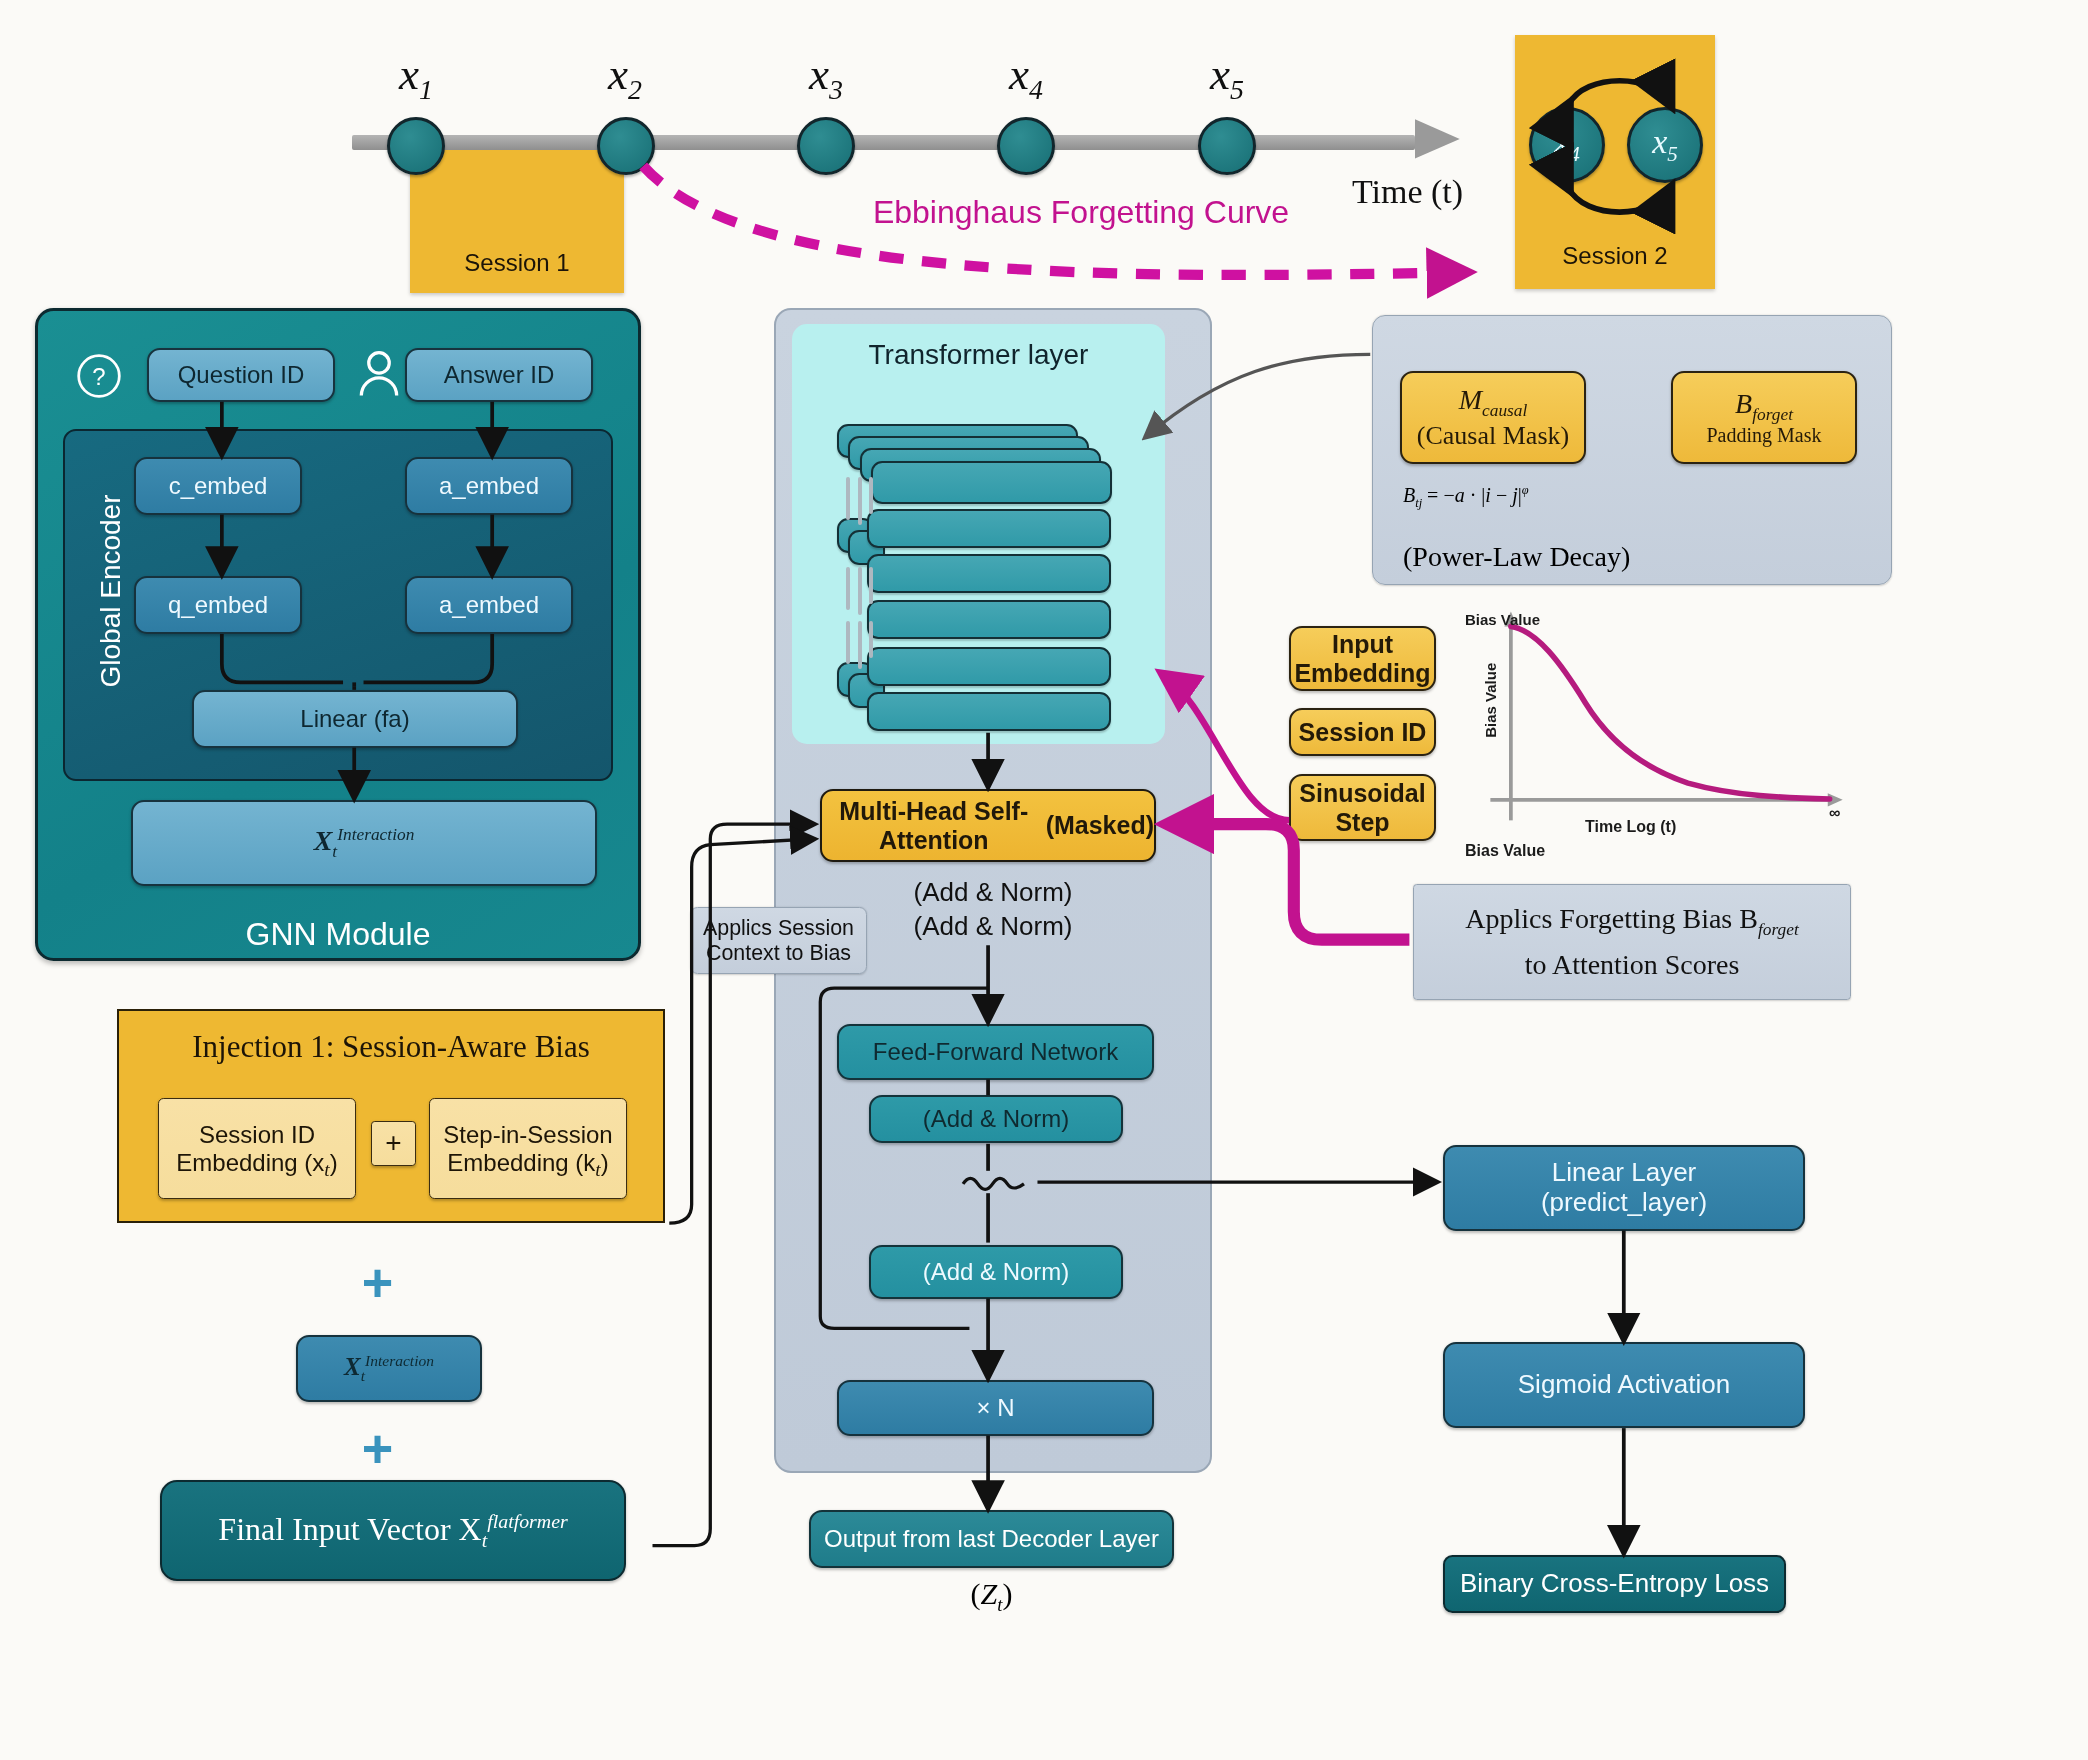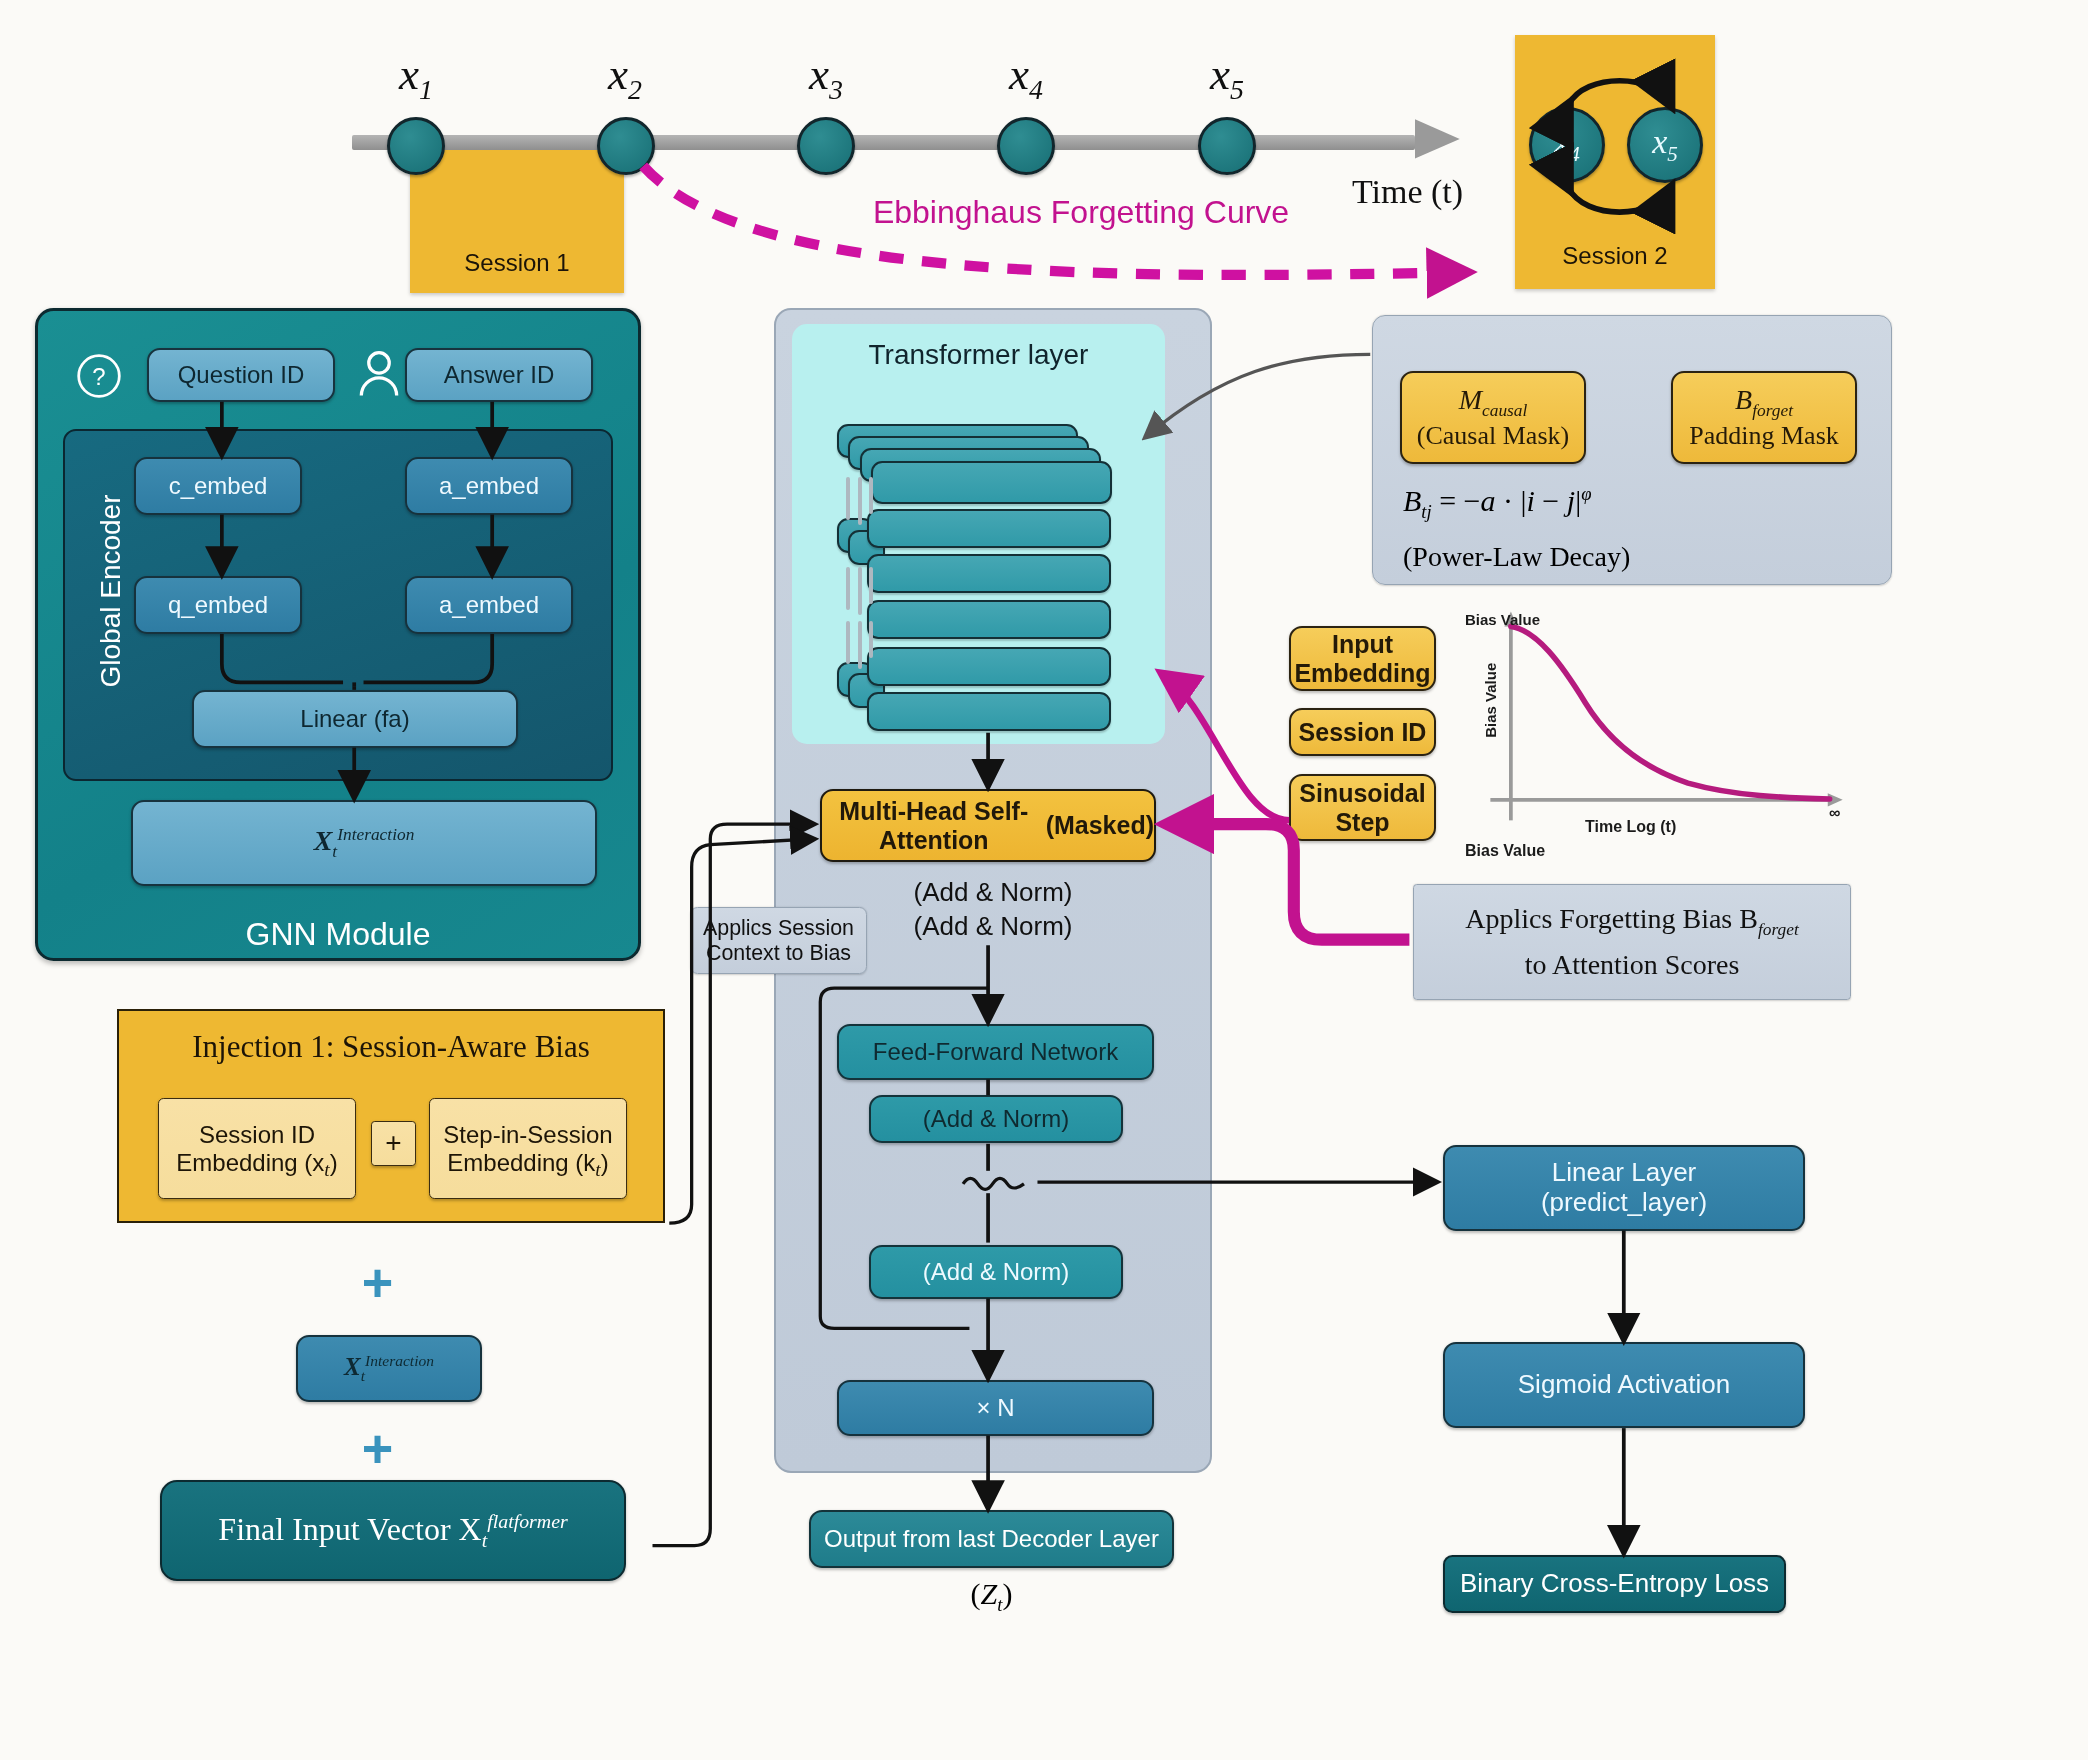--- a/index.html
+++ b/index.html
@@ -215,24 +215,24 @@
     <span>Context to Bias</span>
   </div>
 
   <div class="abs callout" style="left:1372px;top:315px;width:520px;height:270px;border-radius:13px;"></div>
   <div class="abs node n-gold2 ctr" style="left:1400px;top:371px;width:186px;height:93px;flex-direction:column;">
     <span class="serif" style="font-size:28px;"><span class="mathit">M</span><sub class="mathit">causal</sub></span>
     <span class="serif" style="font-size:26px;">(Causal Mask)</span>
   </div>
   <div class="abs node n-gold2 ctr" style="left:1671px;top:371px;width:186px;height:93px;flex-direction:column;">
     <span class="serif" style="font-size:28px;"><span class="mathit">B</span><sub class="mathit">forget</sub></span>
-    <span class="serif" style="font-size:26px;">Padding Mask</span>
+    <span class="serif" style="font-size:20px;">Padding Mask</span>
   </div>
   <div class="abs" style="left:1403px;top:483px;width:420px;height:43px;">
-    <span class="serif" style="font-size:30px;"><span class="mathit">B<sub>tj</sub></span> = −<span class="mathit">a</span> · |<span class="mathit">i</span> − <span class="mathit">j</span>|<sup class="mathit">φ</sup></span>
+    <span class="serif" style="font-size:20px;"><span class="mathit">B<sub>tj</sub></span> = −<span class="mathit">a</span> · |<span class="mathit">i</span> − <span class="mathit">j</span>|<sup class="mathit">φ</sup></span>
   </div>
   <div class="abs" style="left:1403px;top:541px;width:420px;height:41px;">
     <span class="serif" style="font-size:28px;">(Power-Law Decay)</span>
   </div>
 
   <div class="abs node n-gold2 ctr" style="left:1289px;top:626px;width:147px;height:65px;flex-direction:column;font-size:25px;font-weight:bold;">
     <span>Input</span>
     <span>Embedding</span>
   </div>
   <div class="abs node n-gold2 ctr" style="left:1289px;top:708px;width:147px;height:48px;font-size:25px;font-weight:bold;">Session ID</div>

